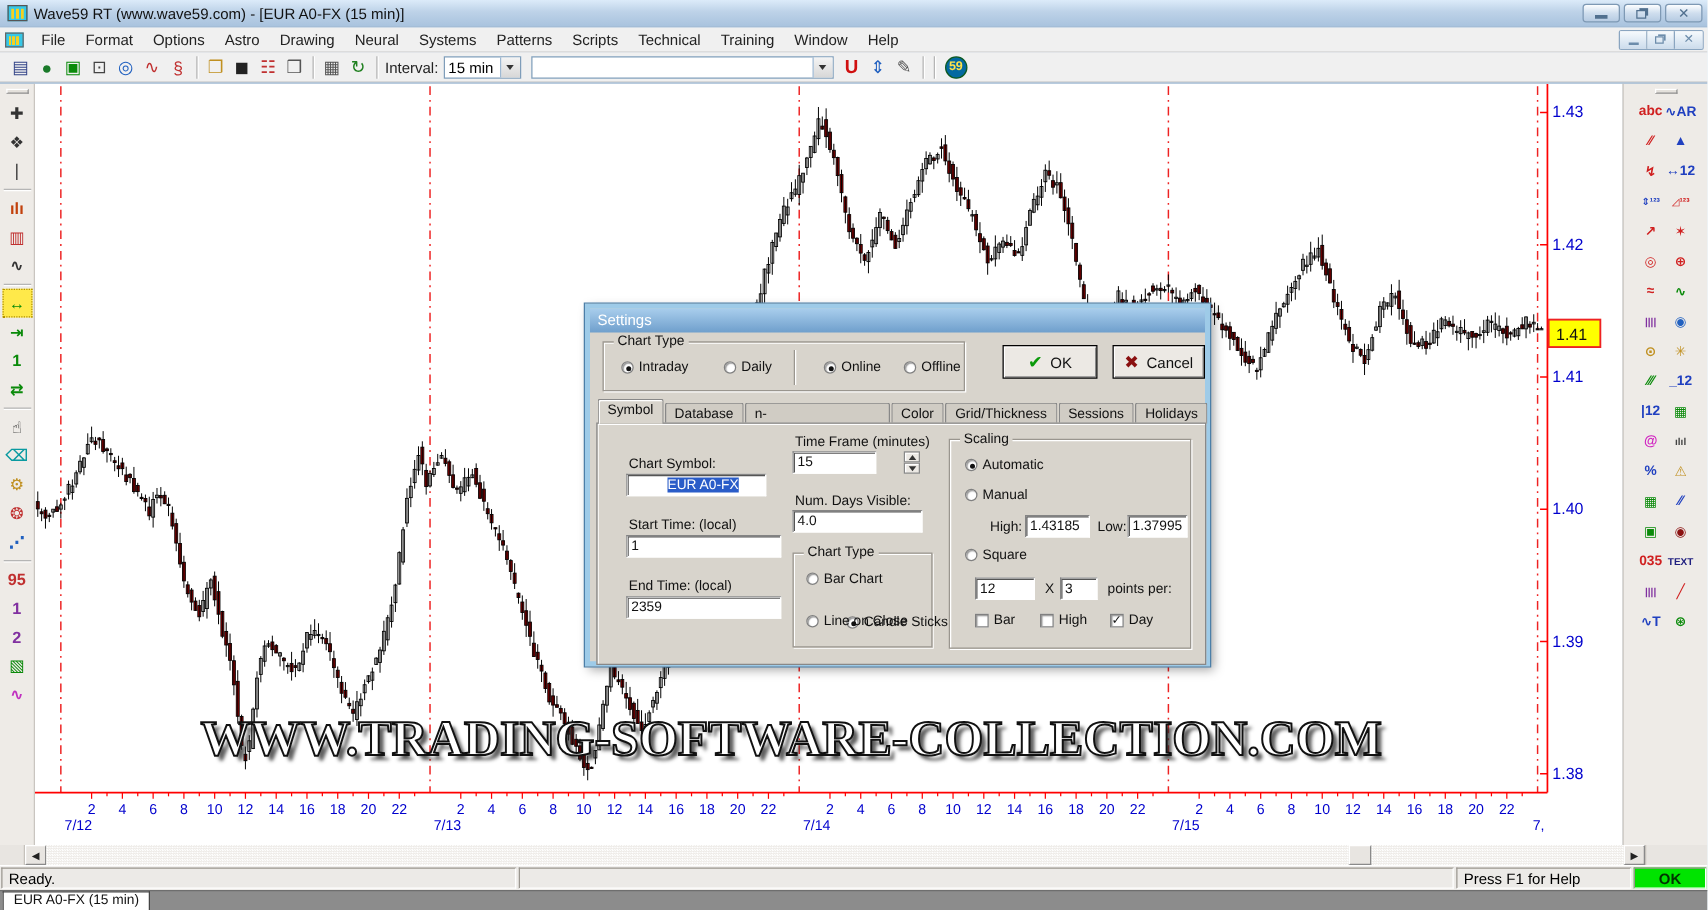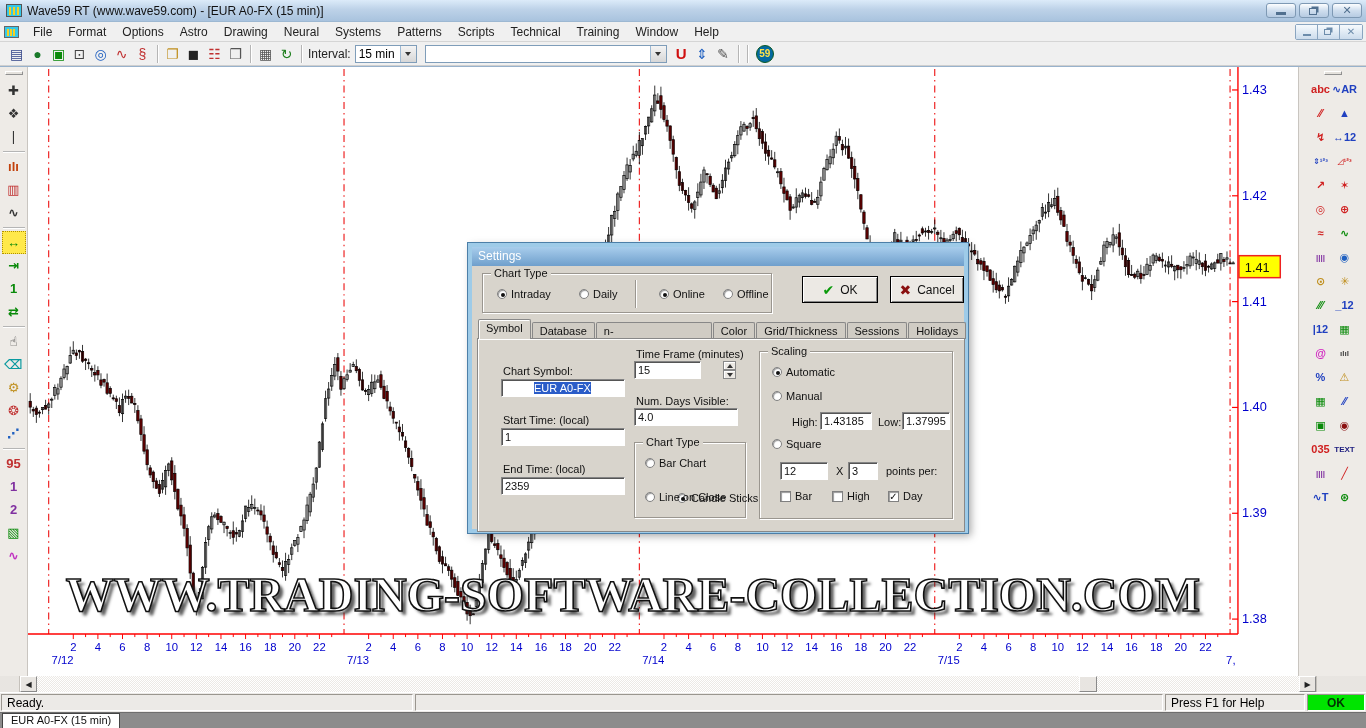--- a/index.html
+++ b/index.html
@@ -52,21 +52,21 @@
   .sicon.hl { background:#ffe94a; border:1px dotted #b09000; }
   .ssep { width:22px; height:1px; background:#b5b5b5; box-shadow:0 1px 0 #fff; margin:3px 0; }
   .ricon-grid { display:grid; grid-template-columns:24px 24px; justify-content:center; row-gap:4px; }
   .ricon { height:20px; display:flex; align-items:center; justify-content:center; font-size:11px; font-weight:bold; cursor:default; white-space:nowrap; }
 
   .chart-pane { flex:1; position:relative; background:#fff; overflow:hidden; }
   .chart-pane svg { position:absolute; inset:0; }
 
   
   .watermark { position:absolute; left:0; right:60px; top:500px; text-align:center; z-index:5;
-     font-family:"Liberation Serif","DejaVu Serif",serif; font-weight:bold; font-size:48px; letter-spacing:0px; color:#fff;
+     font-family:"Liberation Serif","DejaVu Serif",serif; font-weight:bold; font-size:40px; letter-spacing:0px; color:#fff;
      -webkit-text-stroke:1.6px #111; text-shadow:4px 4px 3px rgba(40,40,40,.75); white-space:nowrap; }
 
   
   .dlg { position:absolute; left:404px; top:176px; width:500px; height:290px; z-index:10;
      background:#d8d4cc; border:4px solid #9ecbe8; box-shadow:0 0 0 1px #4c7fa8, 3px 3px 8px rgba(0,0,0,.35);margin-left:36px; }
   .dlg-title { height:19px; background:linear-gradient(#a8cdec,#6f9fcc); color:#fff; font-size:12px; padding:2px 6px; }
   .dlg-body { position:relative; width:100%; height:calc(100% - 19px); font-size:11px; color:#111; }
   .grp { position:absolute; border:1px solid #9a968f; box-shadow:inset 1px 1px 0 #fff, 1px 1px 0 #fff; }
   .grp-label { position:absolute; top:-7px; left:8px; background:#d8d4cc; padding:0 3px; font-size:11px; }
   .radio { position:absolute; display:flex; align-items:center; gap:4px; font-size:11px; white-space:nowrap; }
@@ -1223,21 +1223,21 @@
               <div class="tab active">Symbol</div>
               <div class="tab">Database</div>
               <div class="tab">n-Day/Weekly/Monthly</div>
               <div class="tab">Color</div>
               <div class="tab">Grid/Thickness</div>
               <div class="tab">Sessions</div>
               <div class="tab">Holidays</div>
             </div>
           <div class="panel">
             <span class="flabel" style="left:25px;top:26px;">Chart Symbol:</span>
-            <div class="finput" style="left:23px;top:40px;width:124px;height:18px;padding-left:32px;"><span class="selhl">EUR A0-FX</span></div>
+            <div class="finput" style="left:23px;top:40px;width:112px;height:18px;padding-left:32px;"><span class="selhl">EUR A0-FX</span></div>
 
             <span class="flabel" style="left:25px;top:75px;">Start Time: (local)</span>
             <div class="finput" style="left:23px;top:89px;width:124px;height:18px;">1</div>
 
             <span class="flabel" style="left:25px;top:124px;">End Time: (local)</span>
             <div class="finput" style="left:23px;top:138px;width:124px;height:18px;">2359</div>
 
             <span class="flabel" style="left:158px;top:9px;">Time Frame (minutes)</span>
             <div class="finput" style="left:156px;top:22px;width:67px;height:18px;">15</div>
             <div class="spinner" style="left:245px;top:22px;">

